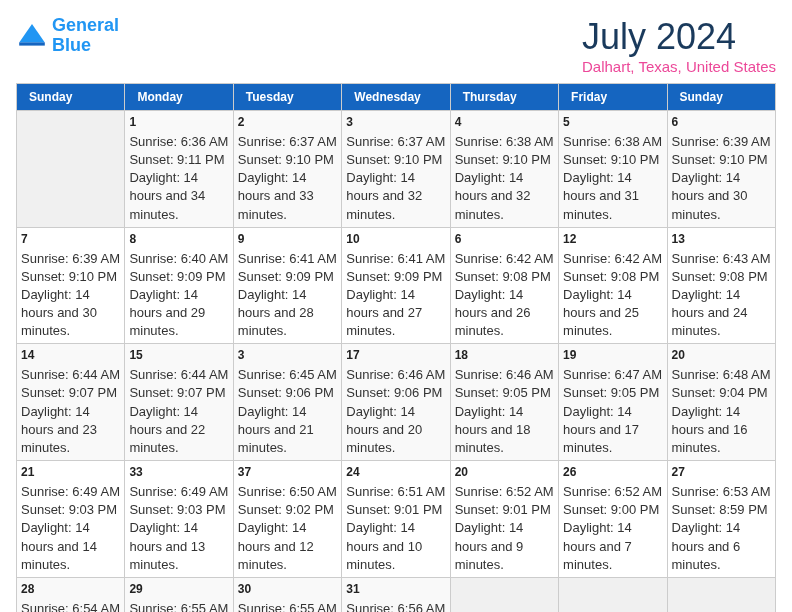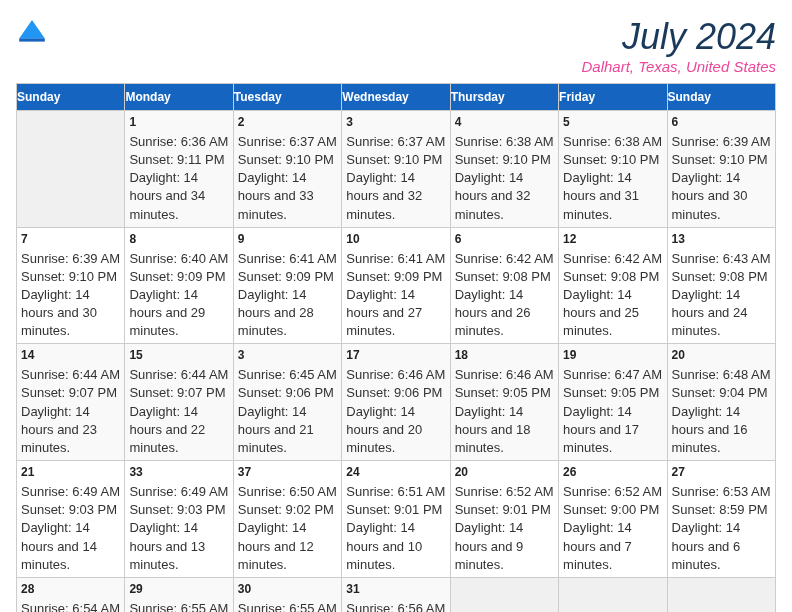--- a/index.html
+++ b/index.html
@@ -28,43 +28,41 @@
       line-height: 1.1;
     }
     .logo-text span {
       color: #2196F3;
     }
     .logo-icon {
       width: 32px;
       height: 32px;
     }
     .title-block {
-      text-align: right;
-      font-style: italic;
     }
     .month-title {
       font-size: 36px;
       color: #1a3a5c;
       font-weight: normal;
     }
     .location {
       font-size: 15px;
       color: #ec4899;
     }
     table {
       width: 100%;
       border-collapse: collapse;
       font-size: 11px;
     }
     thead tr {
       background: #1565C0;
       color: #fff;
     }
     thead th {
-      padding: 6px 0;
+      padding: 6px 12px;
       text-align: left;
       font-weight: bold;
       font-size: 12px;
       border: 1px solid #ccc;
     }
     tbody td {
       border: 1px solid #ccc;
       vertical-align: top;
       padding: 3px 4px;
       width: calc(100% / 7);
@@ -94,20 +92,24 @@
   </style>
 </head>
 <body>
 
 <div class="header">
   <div class="logo">
     <svg class="logo-icon" viewBox="0 0 40 40">
       <polygon points="20,5 36,28 4,28" fill="#2196F3"></polygon>
       <rect x="4" y="28" width="32" height="4" fill="#1565C0"></rect>
     </svg>
+    <div class="logo-text">
+      <div><span>General</span></div>
+      <div style="color:#2196F3;">Blue</div>
+    </div>
   </div>
   <div class="title-block">
     <div class="month-title">July 2024</div>
     <div class="location">Dalhart, Texas, United States</div>
   </div>
 </div>
 
 <table>
   <thead>
     <tr>

